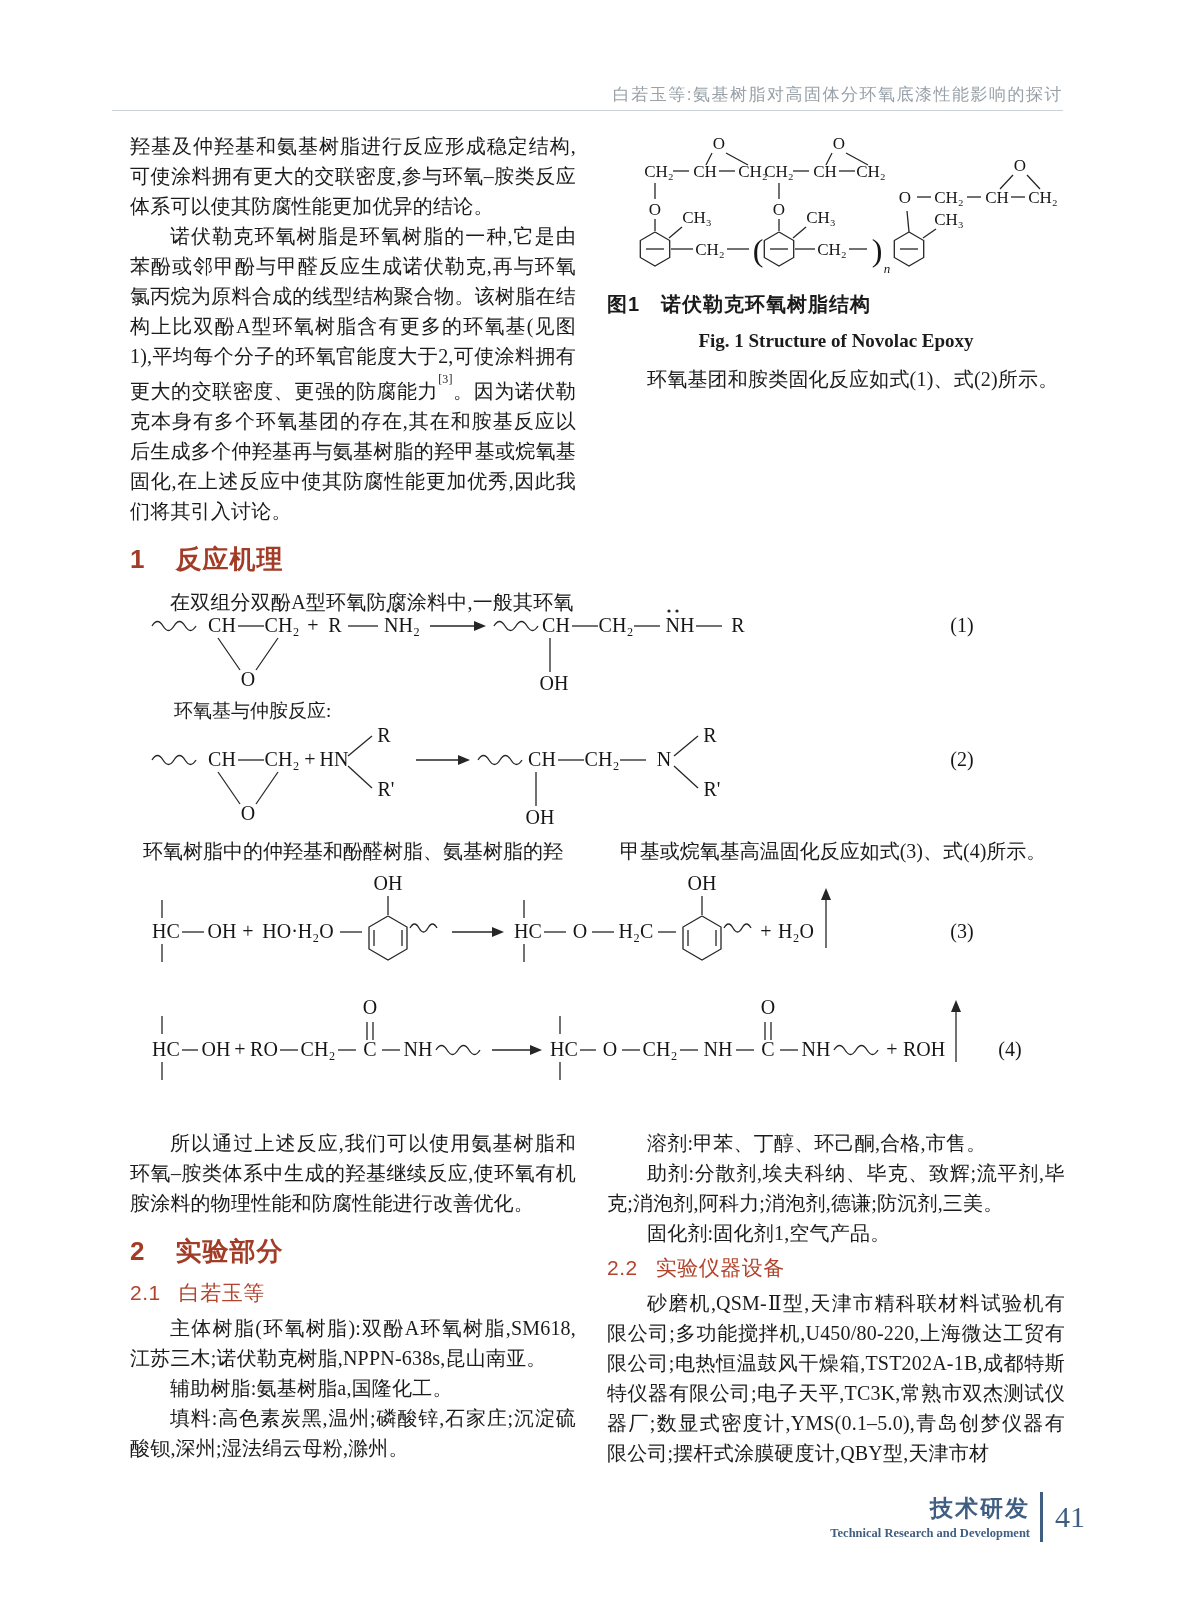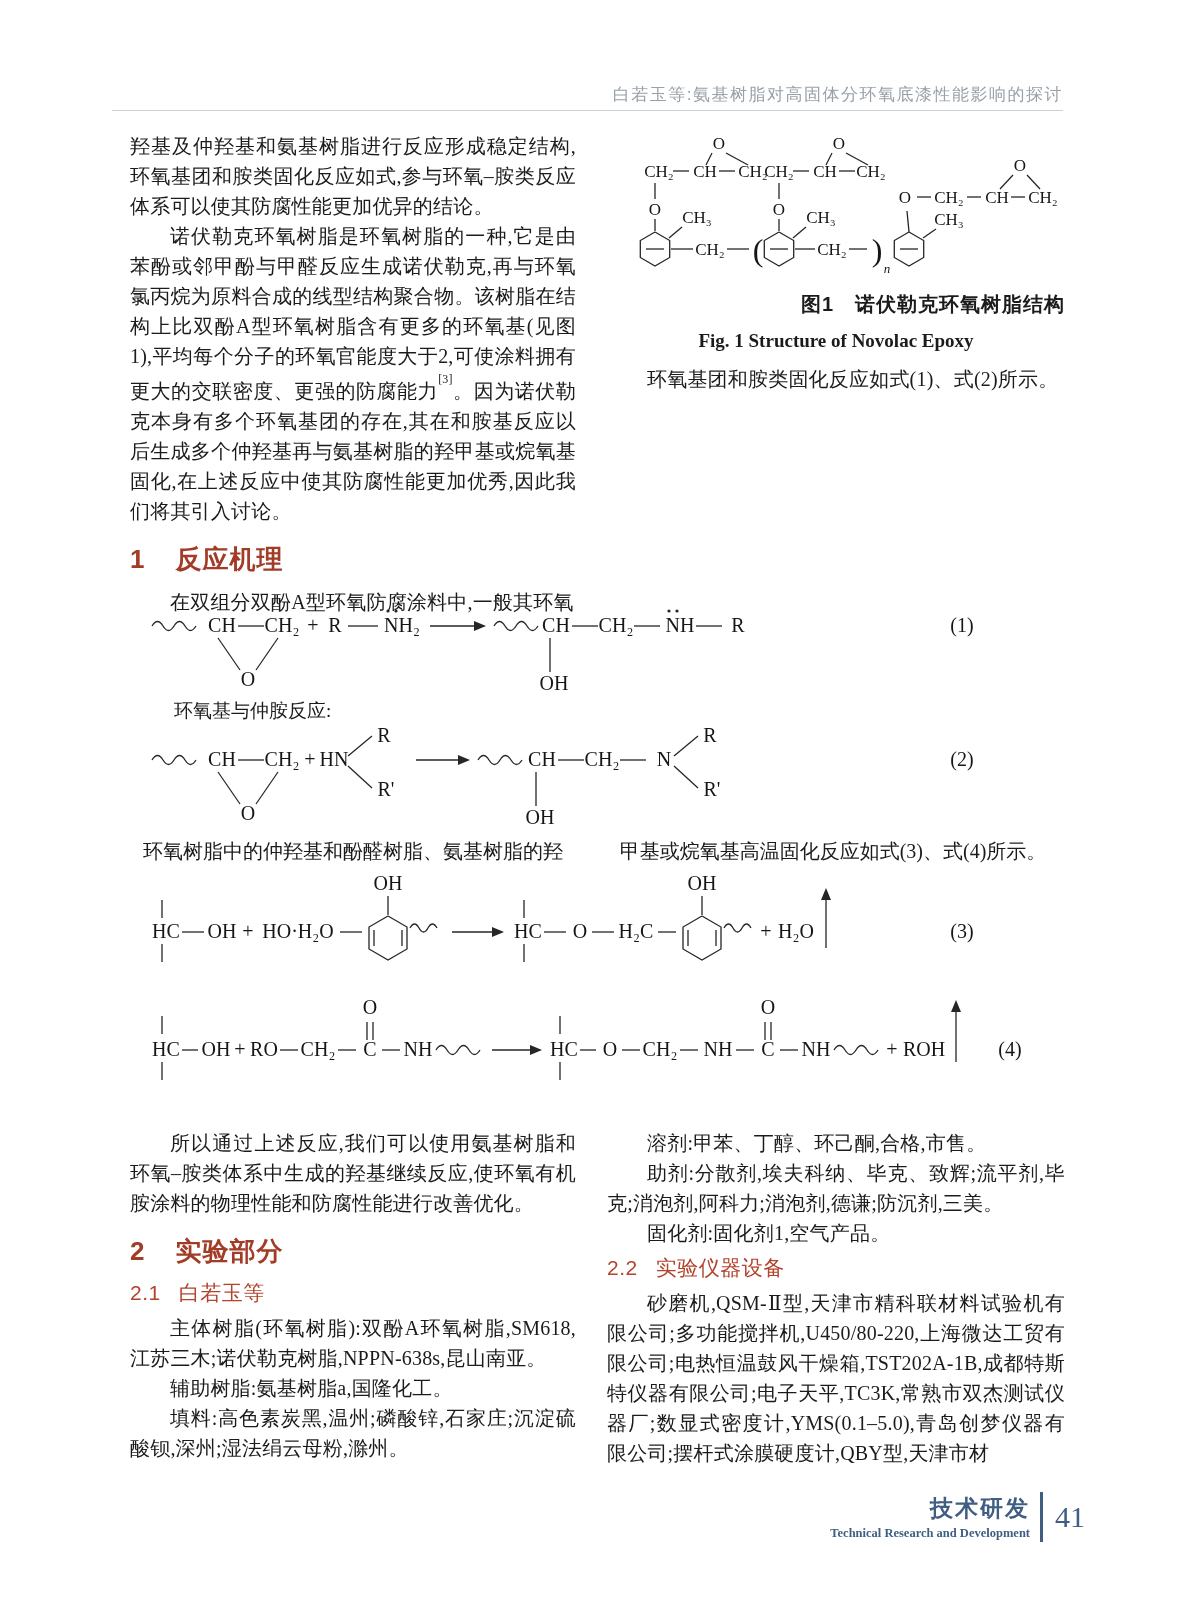--- a/index.html
+++ b/index.html
@@ -16,21 +16,21 @@
   .brcol{left:607px;top:1128px;width:458px;}
   p.b{margin:0;font-size:20px;line-height:30px;text-align:justify;letter-spacing:.2px;}
   p.ind{text-indent:2em;}
   sup.ref{font-size:12px;position:relative;top:-7px;}
   .sec{font-family:"Liberation Sans","DejaVu Sans",sans-serif;font-weight:bold;
        font-size:26px;color:#a23c27;margin:16px 0 10px 0;letter-spacing:1px;}
   .sec .num{margin-right:30px;}
   .sub{font-family:"Liberation Sans","DejaVu Sans",sans-serif;font-weight:normal;
        font-size:21px;color:#b2432c;margin:6px 0 6px 0;letter-spacing:.5px;}
   .sub .num{margin-right:18px;}
-  .capcn{text-align:right;font-weight:bold;font-size:20px;margin-top:8px;
+  .capcn{text-align:left;font-weight:bold;font-size:20px;margin-top:8px;
        font-family:"Liberation Sans","DejaVu Sans",sans-serif;letter-spacing:1px;}
   .capen{text-align:center;font-weight:bold;font-size:19px;margin:12px 0 12px 0;}
   .eqblock{position:absolute;left:130px;top:598px;width:930px;}
   .eqintro{font-size:19px;line-height:26px;margin:0 0 2px 44px;}
   .eqintro2{margin-top:4px;}
   .midline{display:flex;margin:6px 0 8px 0;font-size:20px;line-height:30px;text-align:center;}
   .midline .ml{width:446px;}
   .midline .mr{width:452px;margin-left:31px;}
   svg.eq, svg.fig{display:block;}
   svg text{font-family:"Liberation Serif","DejaVu Serif",serif;font-size:20px;
@@ -52,21 +52,21 @@
 </style>
 </head>
 <body>
 
 <div class="page">
 
   <div class="running">白若玉等:氨基树脂对高固体分环氧底漆性能影响的探讨</div>
   <div class="rule"></div>
 
   <div class="col lcol">
-    <p class="b">羟基及仲羟基和氨基树脂进行反应形成稳定结构,环氧基团和胺类固化反应如式,参与环氧–胺类反应体系可以使其防腐性能更加优异的结论。</p>
+    <p class="b">羟基及仲羟基和氨基树脂进行反应形成稳定结构,可使涂料拥有更大的交联密度,参与环氧–胺类反应体系可以使其防腐性能更加优异的结论。</p>
     <p class="b ind"><span>诺伏勒克环氧树脂是环氧树脂的一种,它是由苯酚或邻甲酚与甲醛反应生成诺伏勒克,再与环氧氯丙烷为原料合成的线型结构聚合物。该树脂在结构上比双酚A型环氧树脂含有更多的环氧基(见图1),平均每个分子的环氧官能度大于2,可使涂料拥有更大的交联密度、更强的防腐能力</span><sup class="ref">[3]</sup><span>。因为诺伏勒克本身有多个环氧基团的存在,其在和胺基反应以后生成多个仲羟基再与氨基树脂的羟甲基或烷氧基固化,在上述反应中使其防腐性能更加优秀,因此我们将其引入讨论。</span></p>
     <div class="sec"><span class="num">1</span><span>反应机理</span></div>
     <p class="b ind">在双组分双酚A型环氧防腐涂料中,一般其环氧</p>
   </div>
 
   <div class="col rcol">
     <svg class="fig" width="458" height="152" viewBox="0 0 458 152">
       <g>
         <text x="112" y="18">O</text>
         <line x1="105" y1="22" x2="99" y2="34"></line>

